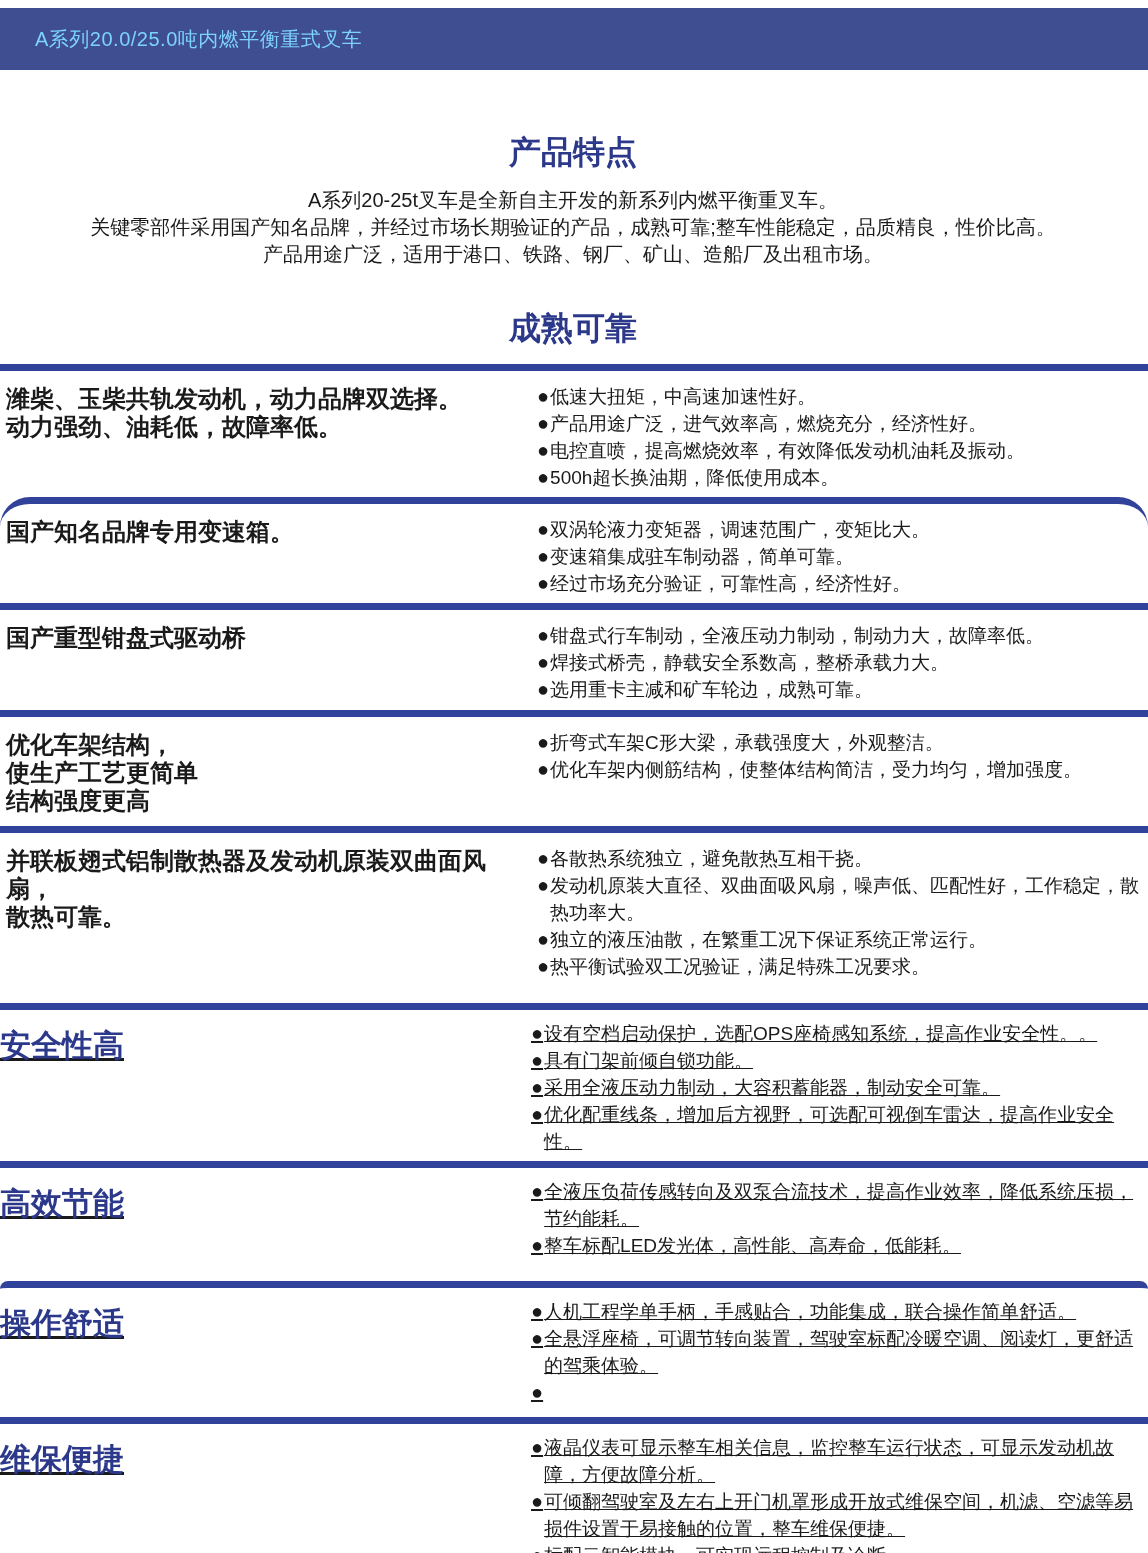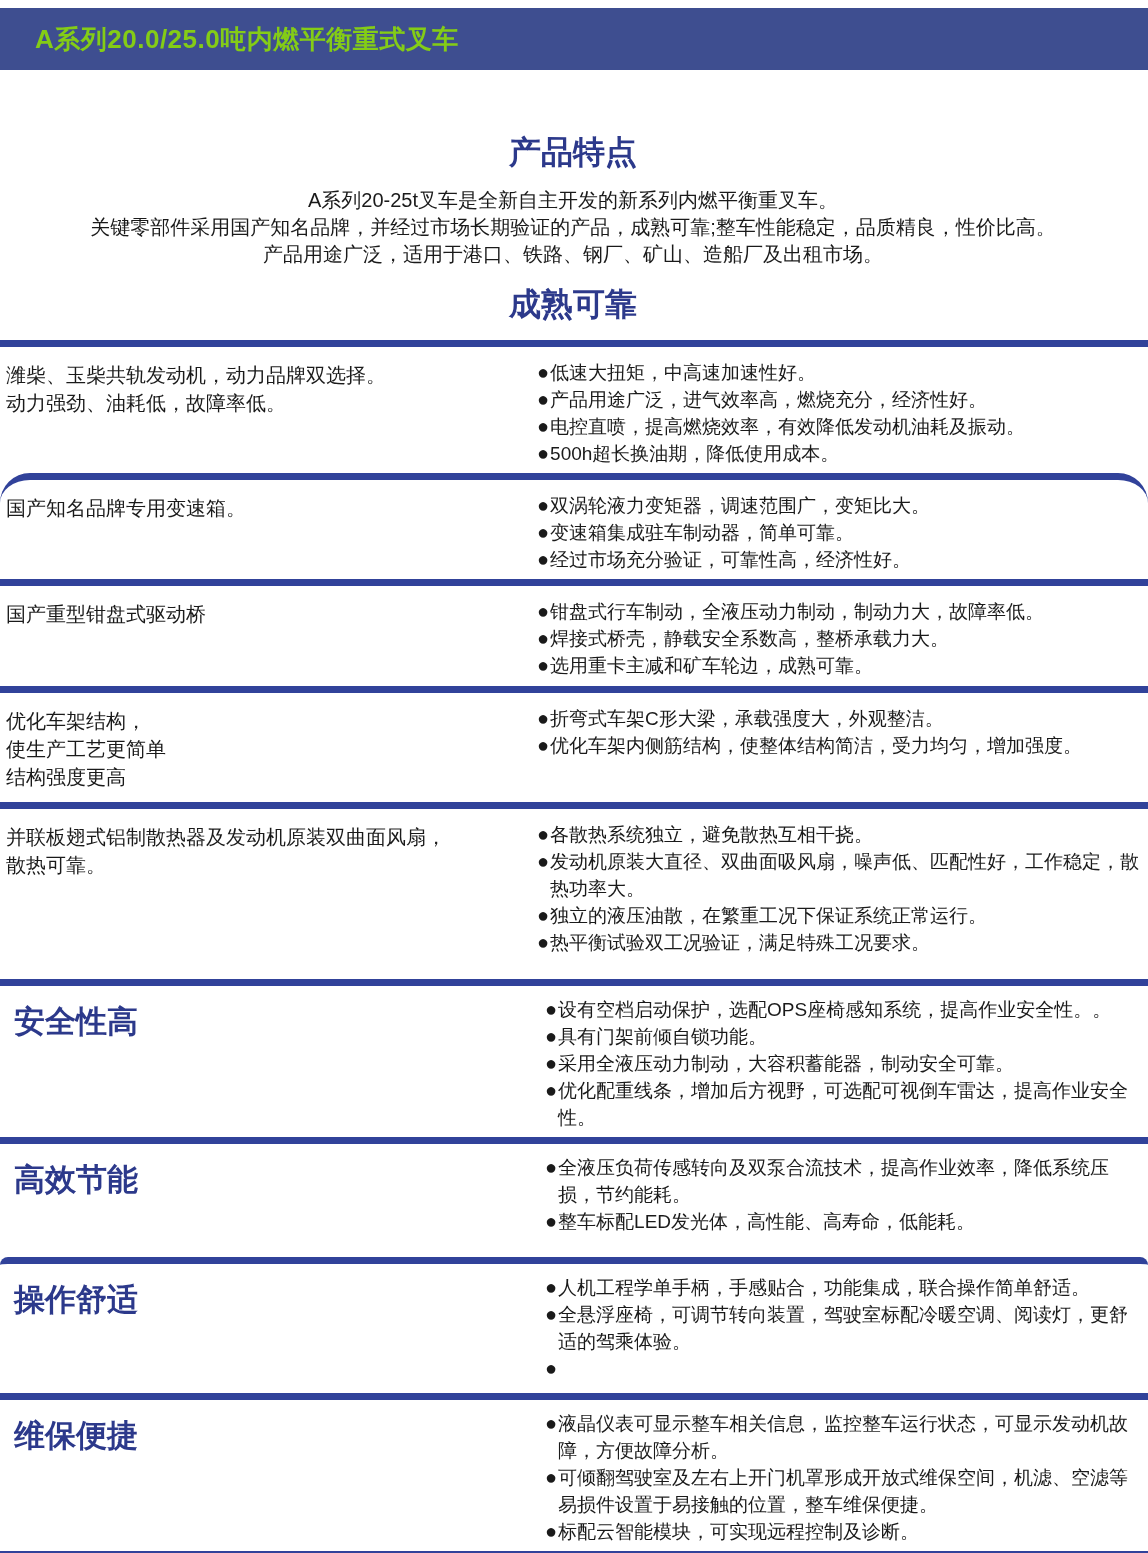--- a/index.html
+++ b/index.html
@@ -17,57 +17,58 @@
   }
   .topbar{
     margin-top:8px;
     height:62px;
     background:var(--header-bg);
     display:flex;
     align-items:center;
     padding-left:35px;
   }
   .topbar h1{
-    color:#84cc16;
-    font-size:26px;
-    font-weight:700;
+    color:#7dd3fc;
+    font-size:20px;
+    font-weight:400;
     letter-spacing:.5px;
   }
   .intro{padding:0 8px 0 6px;text-align:center;}
   .heading-lg{
     color:var(--heading);
     font-size:32px;
     font-weight:700;
     line-height:1.15;
   }
   #pf-heading{margin-top:64px;margin-bottom:16px;}
   .intro-line{font-size:20px;line-height:27px;font-weight:400;}
-  #mr-heading{margin-top:18px;margin-bottom:17px;}
+  #mr-heading{margin-top:42px;margin-bottom:17px;}
 
   .feature-row{
     display:flex;
     border-top:7px solid var(--divider);
     padding:12px 8px 6px 6px;
   }
   #feature-table .feature-row:nth-child(1){min-height:130px;}
   #feature-table .feature-row:nth-child(2){min-height:105px;border-radius:30px;}
   #feature-table .feature-row:nth-child(3){min-height:107px;}
   #feature-table .feature-row:nth-child(4){min-height:116px;justify-content:space-between;}
   #feature-table .feature-row:nth-child(5){min-height:177px;}
   .label{flex:0 0 531px;width:531px;padding-right:24px;padding-top:2px;}
-  .label-line{font-size:20px;line-height:28px;font-weight:400;}
+  .label-line{font-size:24px;line-height:28px;font-weight:700;}
   .bullets{flex:1;min-width:0;}
   .bullet{display:flex;align-items:flex-start;}
   .dot{font-size:20px;line-height:27px;margin-right:1px;flex:0 0 auto;}
   .txt{font-size:19px;line-height:27px;font-weight:400;}
 
   .big-section{
     display:flex;
     border-top:7px solid var(--divider);
-    padding:10px 8px 6px 14px;
+    padding:10px 8px 6px 0;
+    text-decoration:underline;
   }
   #big-sections .big-section:nth-child(1){min-height:147px;}
   #big-sections .big-section:nth-child(2){min-height:120px;}
   #big-sections .big-section:nth-child(3){min-height:136px;border-radius:8px;}
   #big-sections .big-section:nth-child(4){min-height:157px;}
   #big-sections .big-section:last-child{border-bottom:7px solid var(--divider);}
   .section-heading{
     flex:0 0 531px;width:531px;
     color:var(--heading);
     font-size:31px;

